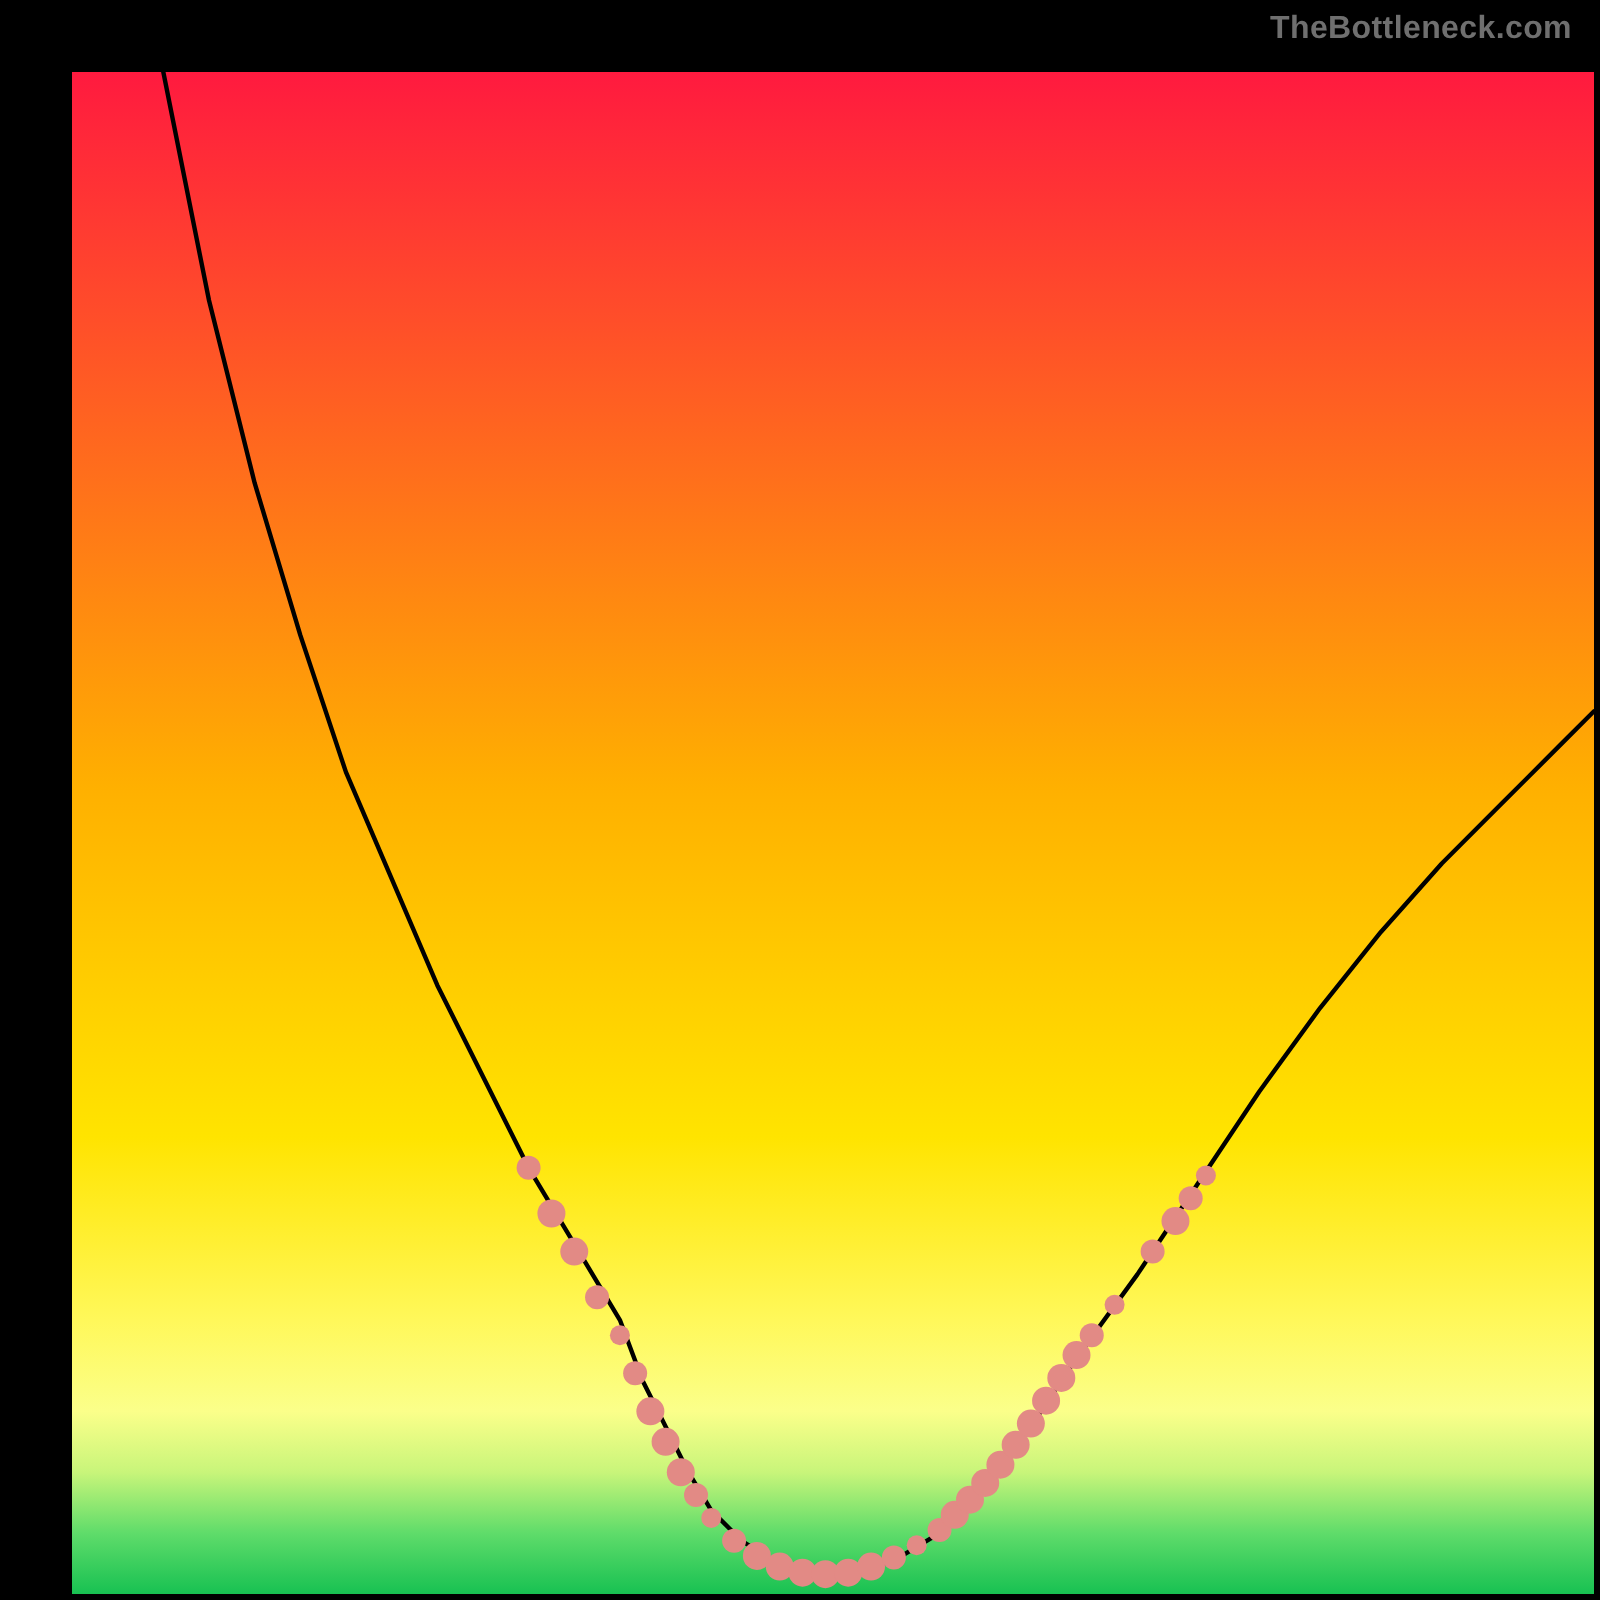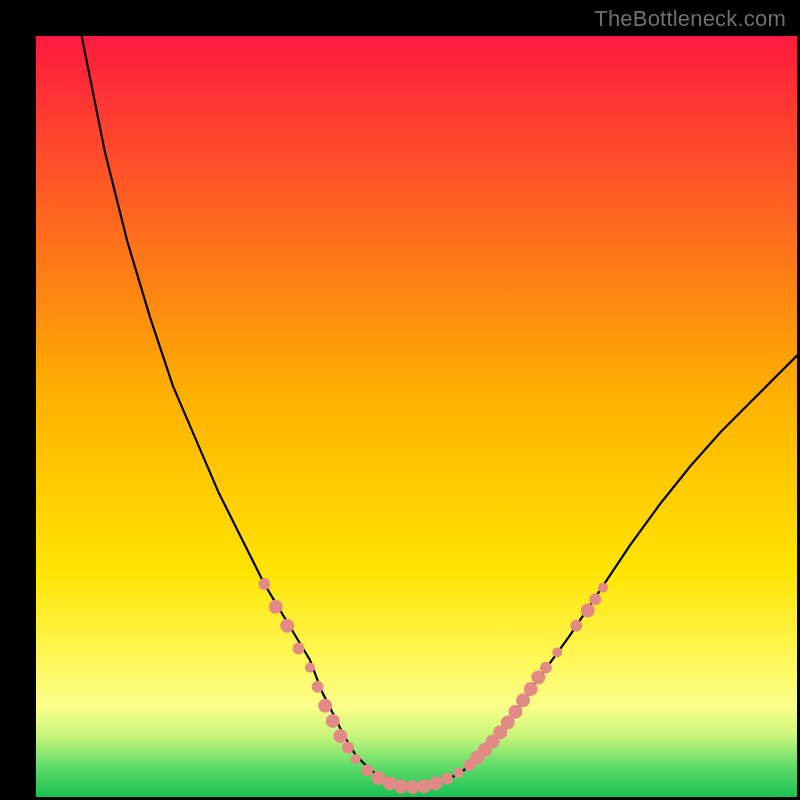--- a/index.html
+++ b/index.html
@@ -17,22 +17,22 @@
     top: 0;
     width: 800px;
     height: 800px;
     background: #000;
   }
   .watermark {
     position: absolute;
     top: 6px;
     right: 14px;
     color: #6f6f6f;
-    font-size: 22px;
-    font-weight: 400;
+    font-size: 16px;
+    font-weight: 700;
     letter-spacing: 0.2px;
     user-select: none;
   }
   .plot {
     position: absolute;
     left: 36px;
     top: 36px;
     width: 761px;
     height: 761px;
   }

